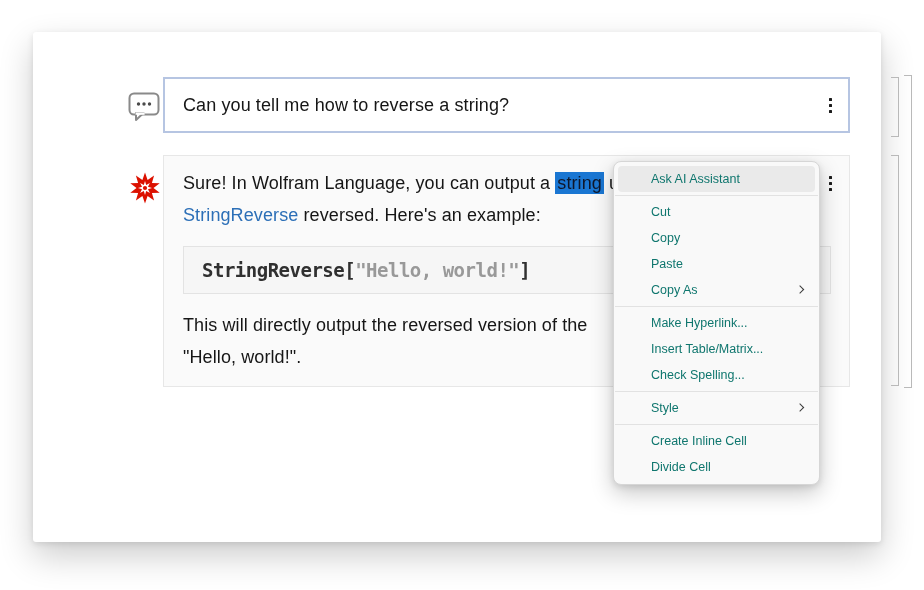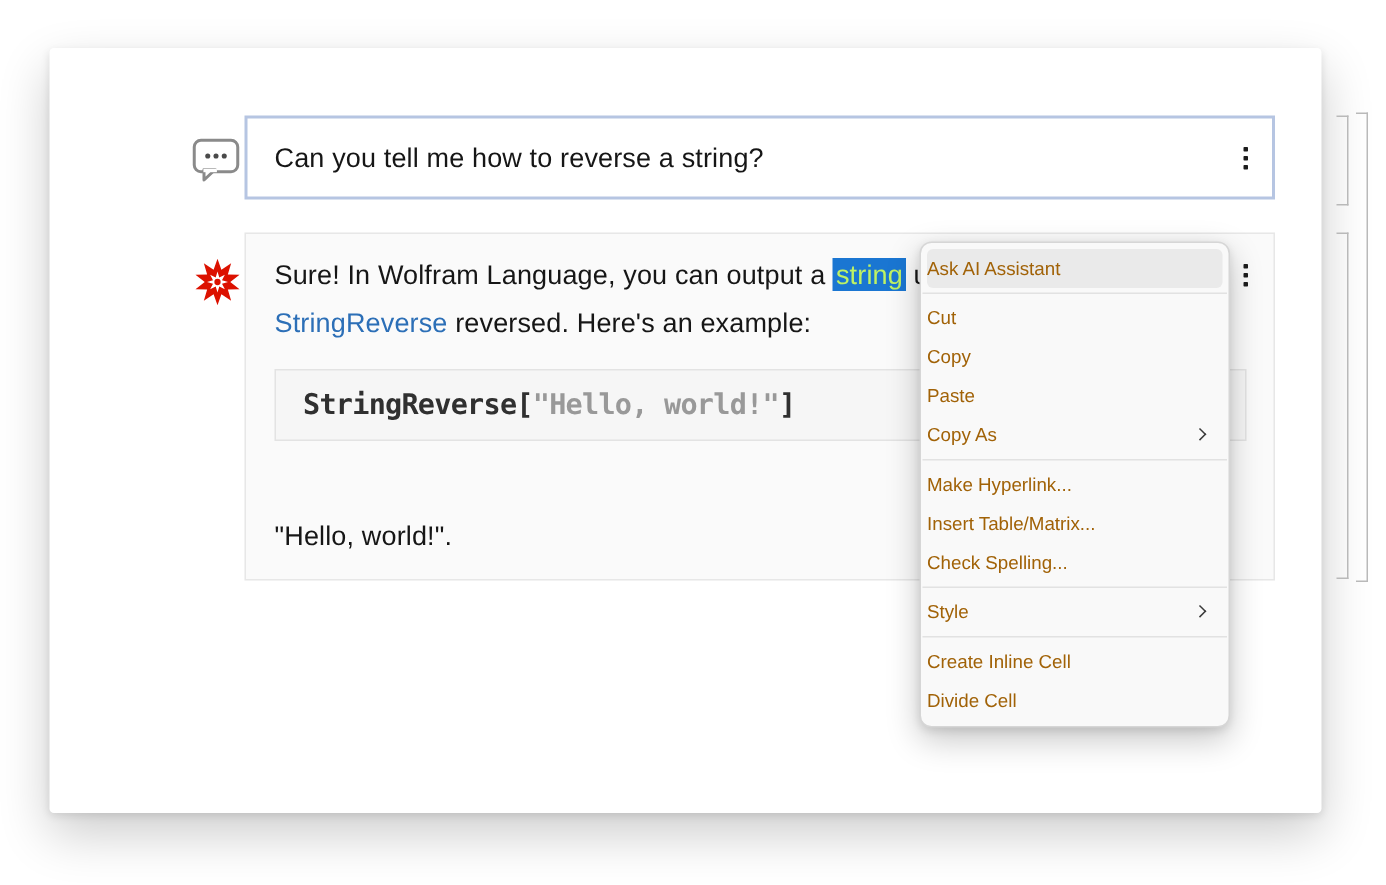--- a/index.html
+++ b/index.html
@@ -28,21 +28,21 @@
     position:absolute;left:130px;top:123px;width:687px;height:232px;
     background:#fafafa;border:1px solid #e7e7e7;box-sizing:border-box;
   }
   .spikey-icon{position:absolute;left:96px;top:140px;width:32px;height:32px;}
   .resp-text{
     position:absolute;left:150px;font-size:18px;line-height:32px;color:#161616;
     letter-spacing:.1px;white-space:nowrap;
   }
   .t1{top:135px;}
   .t2{top:277px;}
-  .sel{background:#1a76d2;color:#bef264;padding:1px 2px;}
+  .sel{background:#1a76d2;color:#0f172a;padding:1px 2px;}
   .wl-link{color:#2c6fb7;}
   .code-box{
     position:absolute;left:150px;top:214px;width:648px;height:48px;
     background:#f6f6f6;border:1px solid #e3e3e3;box-sizing:border-box;
     display:flex;align-items:center;
   }
   .code-line{
     margin-left:18px;font-family:"DejaVu Sans Mono", monospace;
     font-weight:bold;font-size:19px;color:#303030;white-space:nowrap;letter-spacing:-0.5px;
   }
@@ -61,21 +61,21 @@
   .br-group{left:871px;top:43px;height:311px;}
   
   .menu{
     position:absolute;left:613px;top:161px;width:207px;
     background:#f9f9f9;border:1px solid #d6d6d6;border-radius:8px;
     box-shadow:0 8px 22px rgba(0,0,0,.22), 0 2px 6px rgba(0,0,0,.10);
     padding:4px 0;box-sizing:border-box;z-index:50;
   }
   .menu-item{
     position:relative;height:26px;margin:0 4px;display:flex;align-items:center;
-    font-size:12.5px;color:#a16207;border-radius:4px;cursor:pointer;
+    font-size:12.5px;color:#0f766e;padding-left:33px;border-radius:4px;cursor:pointer;
   }
   .menu-item.hl{background:#eaeaea;}
   .menu-sep{height:1px;background:#e2e2e2;margin:3px 1px;}
   .chev{
     position:absolute;right:12px;top:50%;width:5px;height:5px;
     border-top:1.3px solid #3a3a3a;border-right:1.3px solid #3a3a3a;
     transform:translateY(-58%) rotate(45deg);
   }
 </style>
 </head>
@@ -118,21 +118,21 @@
     <div class="resp-text t1">
       <span>Sure! In Wolfram Language, you can output a </span><span class="sel">string</span><span> using the</span><br>
       <span class="wl-link">StringReverse</span><span> reversed. Here's an example:</span>
     </div>
 
     <div class="code-box">
       <span class="code-line"><span>StringReverse</span><span>[</span><span class="code-str">"Hello, world!"</span><span>]</span></span>
     </div>
 
     <div class="resp-text t2">
-      <br>
+      <span>This will directly output the reversed version of the</span><br>
       <span>"Hello, world!".</span>
     </div>
 
     <div class="bracket br-chat"></div>
     <div class="bracket br-resp"></div>
     <div class="bracket br-group"></div>
   </div>
 
   <div class="menu" id="ctx-menu">
       <div class="menu-item hl">Ask AI Assistant</div>

